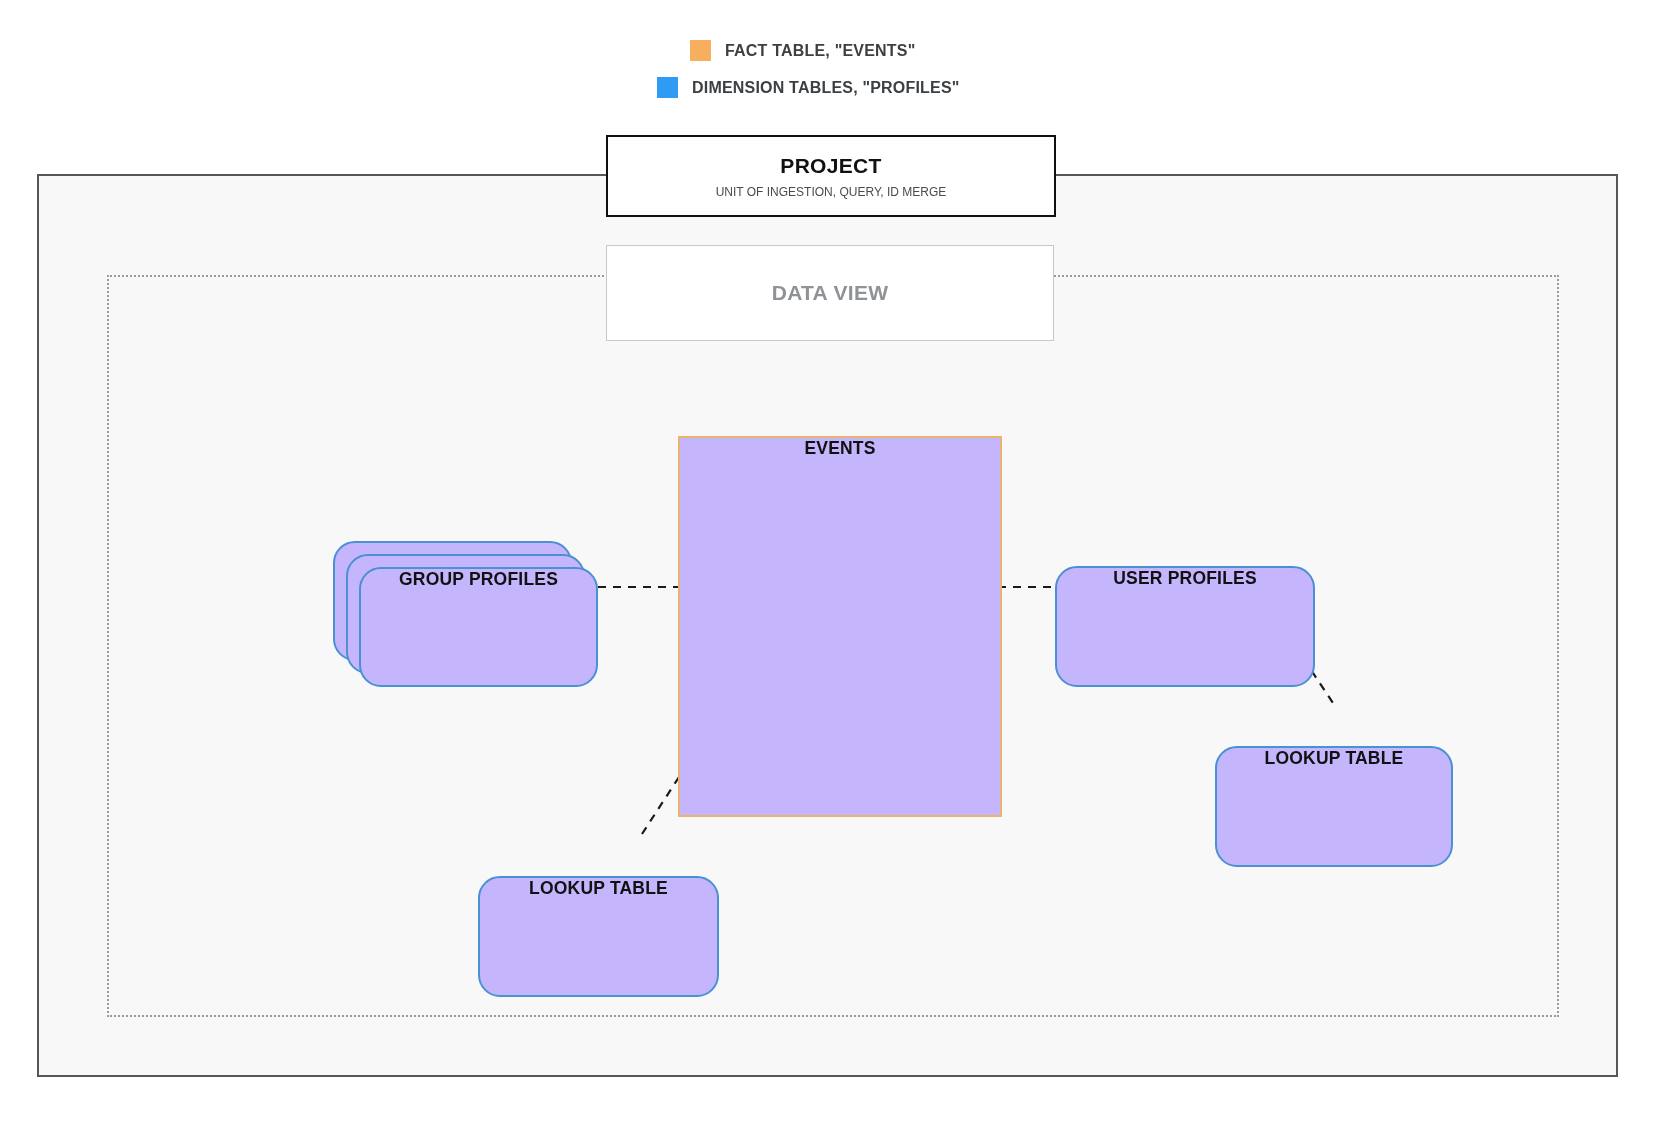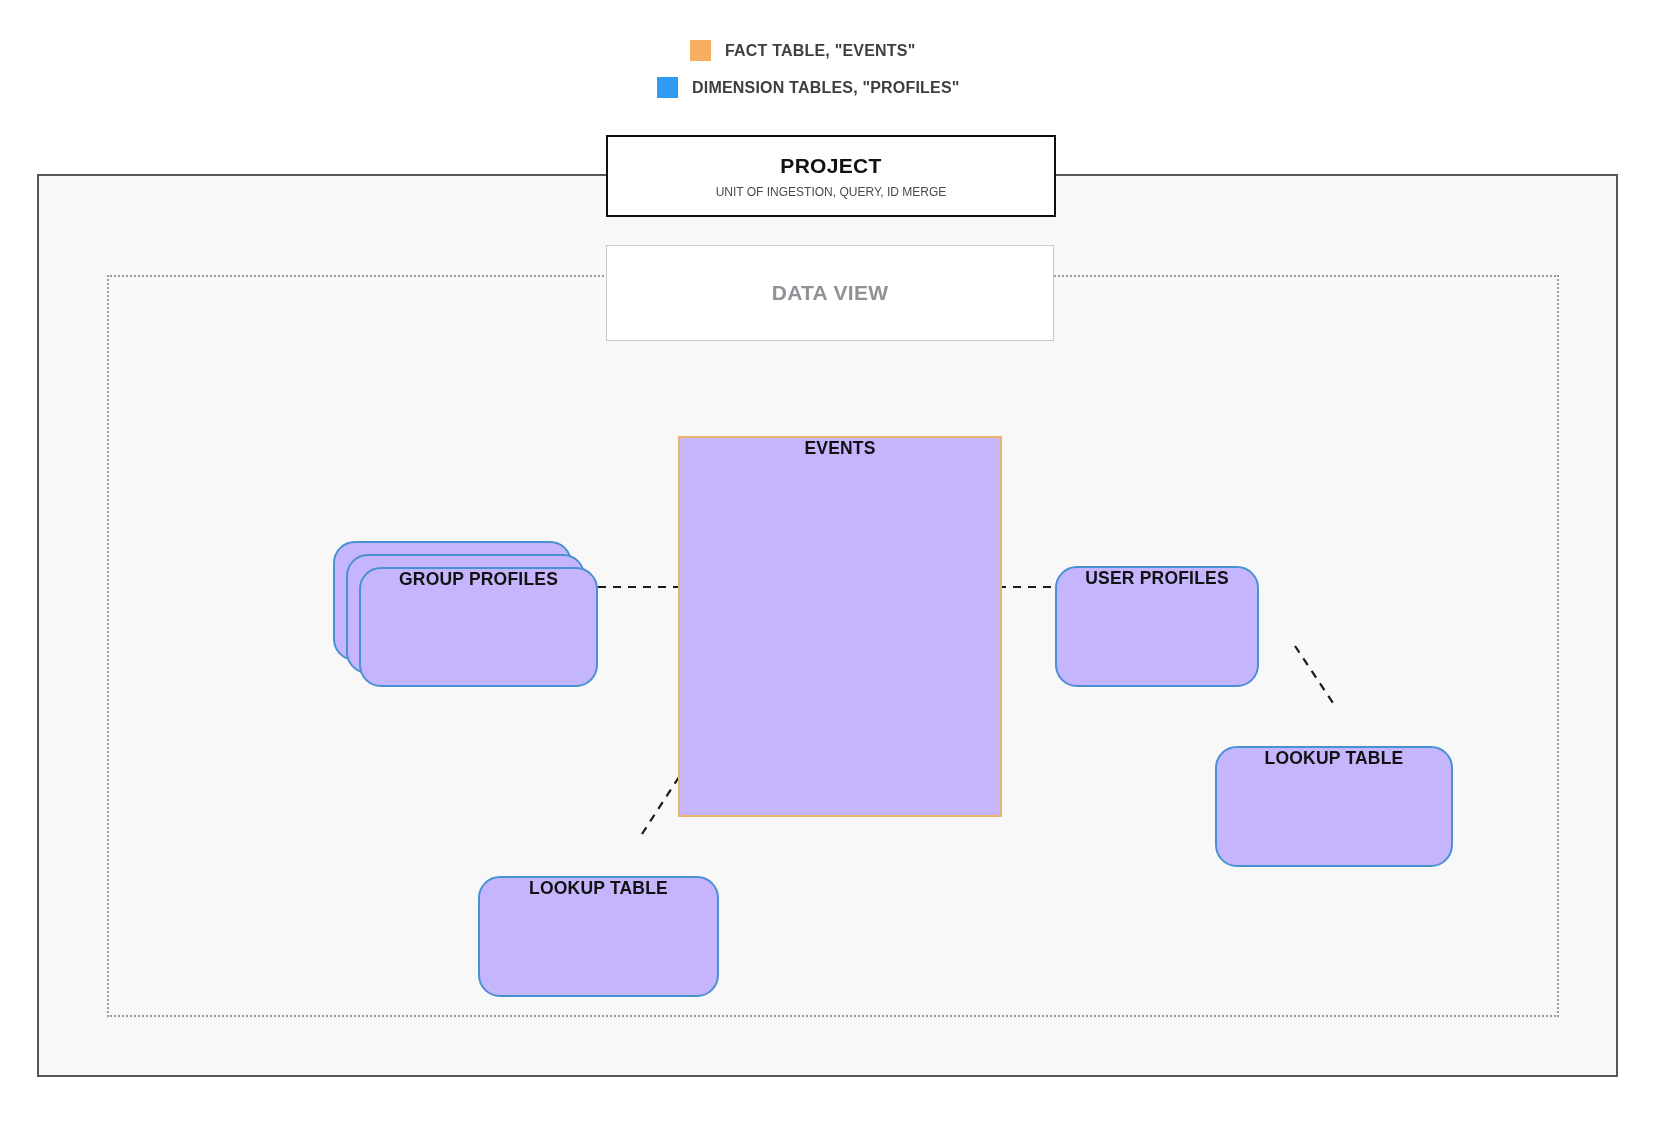--- a/index.html
+++ b/index.html
@@ -15,21 +15,21 @@
   
   .connectors{position:absolute;left:0;top:0;width:1664px;height:1128px;z-index:3;pointer-events:none;}
   .connectors line{stroke:#1a1a1a;stroke-width:2.2;stroke-dasharray:8 7;}
 
   
   .node{position:absolute;background:#c4b5fd;box-sizing:border-box;display:flex;
         justify-content:center;font-weight:bold;font-size:17.5px;
         color:#111111;letter-spacing:0.2px;z-index:4;margin-top:40px;}
   .dim{border:2px solid #4a90d2;border-radius:22px;}
   .node-events{left:678px;top:396px;width:324px;height:381px;border:2px solid #e9b470;}
-  .node-user{left:1055px;top:526px;width:204px;height:121px;}
+  .node-user{left:1055px;top:526px;width:260px;height:121px;}
   .node-lookup-bottom{left:478px;top:836px;width:241px;height:121px;}
   .node-lookup-right{left:1215px;top:706px;width:238px;height:121px;}
   .group-front{left:359px;top:527px;width:239px;height:120px;}
   .group-mid{left:346px;top:514px;width:239px;height:120px;}
   .group-back{left:333px;top:501px;width:239px;height:120px;}
 
   
   .label-box{position:absolute;background:#ffffff;box-sizing:border-box;display:flex;
              flex-direction:column;align-items:center;justify-content:center;
              row-gap:7px;text-align:center;}

